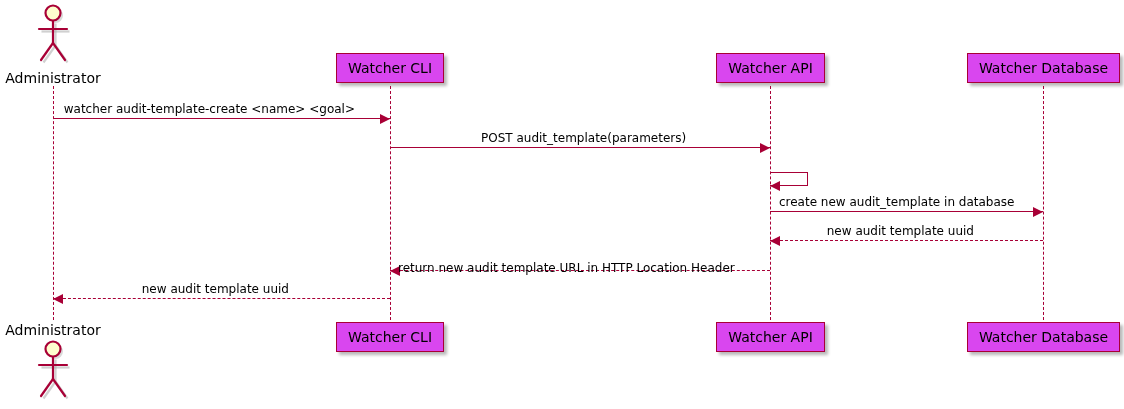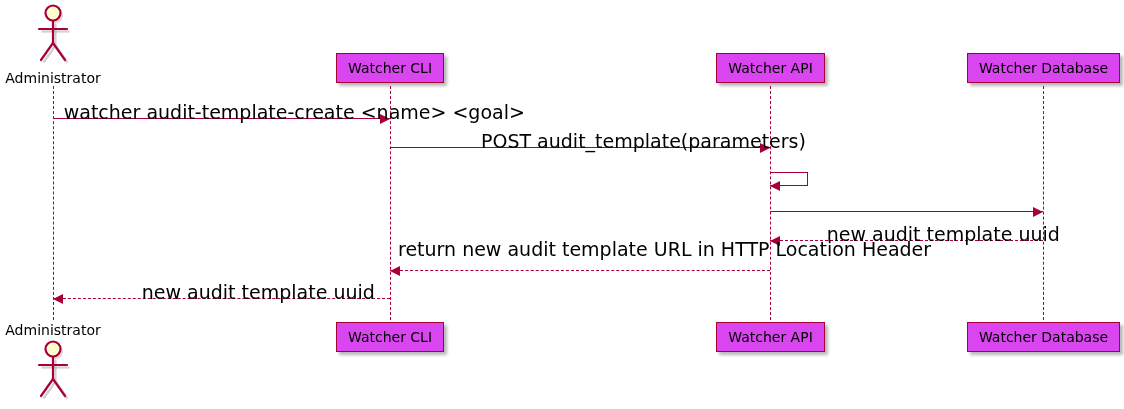--- a/index.html
+++ b/index.html
@@ -53,21 +53,21 @@
   .msg-line {
     position: absolute;
     height: 0;
     border-top: 1.5px solid #A80036;
   }
   .msg-line.dashed {
     border-top: 1.5px dashed #A80036;
   }
   .msg-label {
     position: absolute;
-    font-size: 19px;
+    font-size: 12px;
     color: #000000;
     white-space: nowrap;
     line-height: 1;
   }
   .arrowhead {
     position: absolute;
     width: 0;
     height: 0;
   }
   .arrow-right-solid {
@@ -138,22 +138,23 @@
     <div class="msg-line" style="left: 53px; top: 118px; width: 337px;"></div>
     <div class="arrowhead arrow-right-solid" style="top: 113.5px; left: 380px;"></div>
     <div class="msg-label" style="left: 63.7266px; top: 103px;">watcher audit-template-create &lt;name&gt; &lt;goal&gt;</div>
     <div class="msg-line" style="left: 390px; top: 147px; width: 380px;"></div>
     <div class="arrowhead arrow-right-solid" style="top: 142.5px; left: 760px;"></div>
     <div class="msg-label" style="left: 481px; top: 132px;">POST audit_template(parameters)</div>
     <div class="selfmsg" style="left: 770px; top: 172px; width: 38px; height: 14px;"></div>
     <div class="arrowhead arrow-left-solid" style="left: 770px; top: 181px;"></div>
     <div class="msg-line" style="left: 770px; top: 211px; width: 273px;"></div>
     <div class="arrowhead arrow-right-solid" style="top: 206.5px; left: 1033px;"></div>
+    <div class="msg-label" style="left: 778.93px; top: 196px;">create new audit_template in database</div>
     <div class="msg-line dashed" style="left: 770px; top: 240px; width: 273px;"></div>
     <div class="arrowhead arrow-left-solid" style="top: 235.5px; left: 770px;"></div>
     <div class="msg-label" style="left: 826.766px; top: 225px;">new audit template uuid</div>
     <div class="msg-line dashed" style="left: 390px; top: 270px; width: 380px;"></div>
     <div class="arrowhead arrow-left-solid" style="top: 265.5px; left: 390px;"></div>
-    <div class="msg-label" style="left: 398px; top: 240px;">return new audit template URL in HTTP Location Header</div>
+    <div class="msg-label" style="left: 398px; top: 262px;">return new audit template URL in HTTP Location Header</div>
     <div class="msg-line dashed" style="left: 53px; top: 298px; width: 337px;"></div>
     <div class="arrowhead arrow-left-solid" style="top: 293.5px; left: 53px;"></div>
     <div class="msg-label" style="left: 141.766px; top: 283px;">new audit template uuid</div>
   </div>
 
 </body></html>

